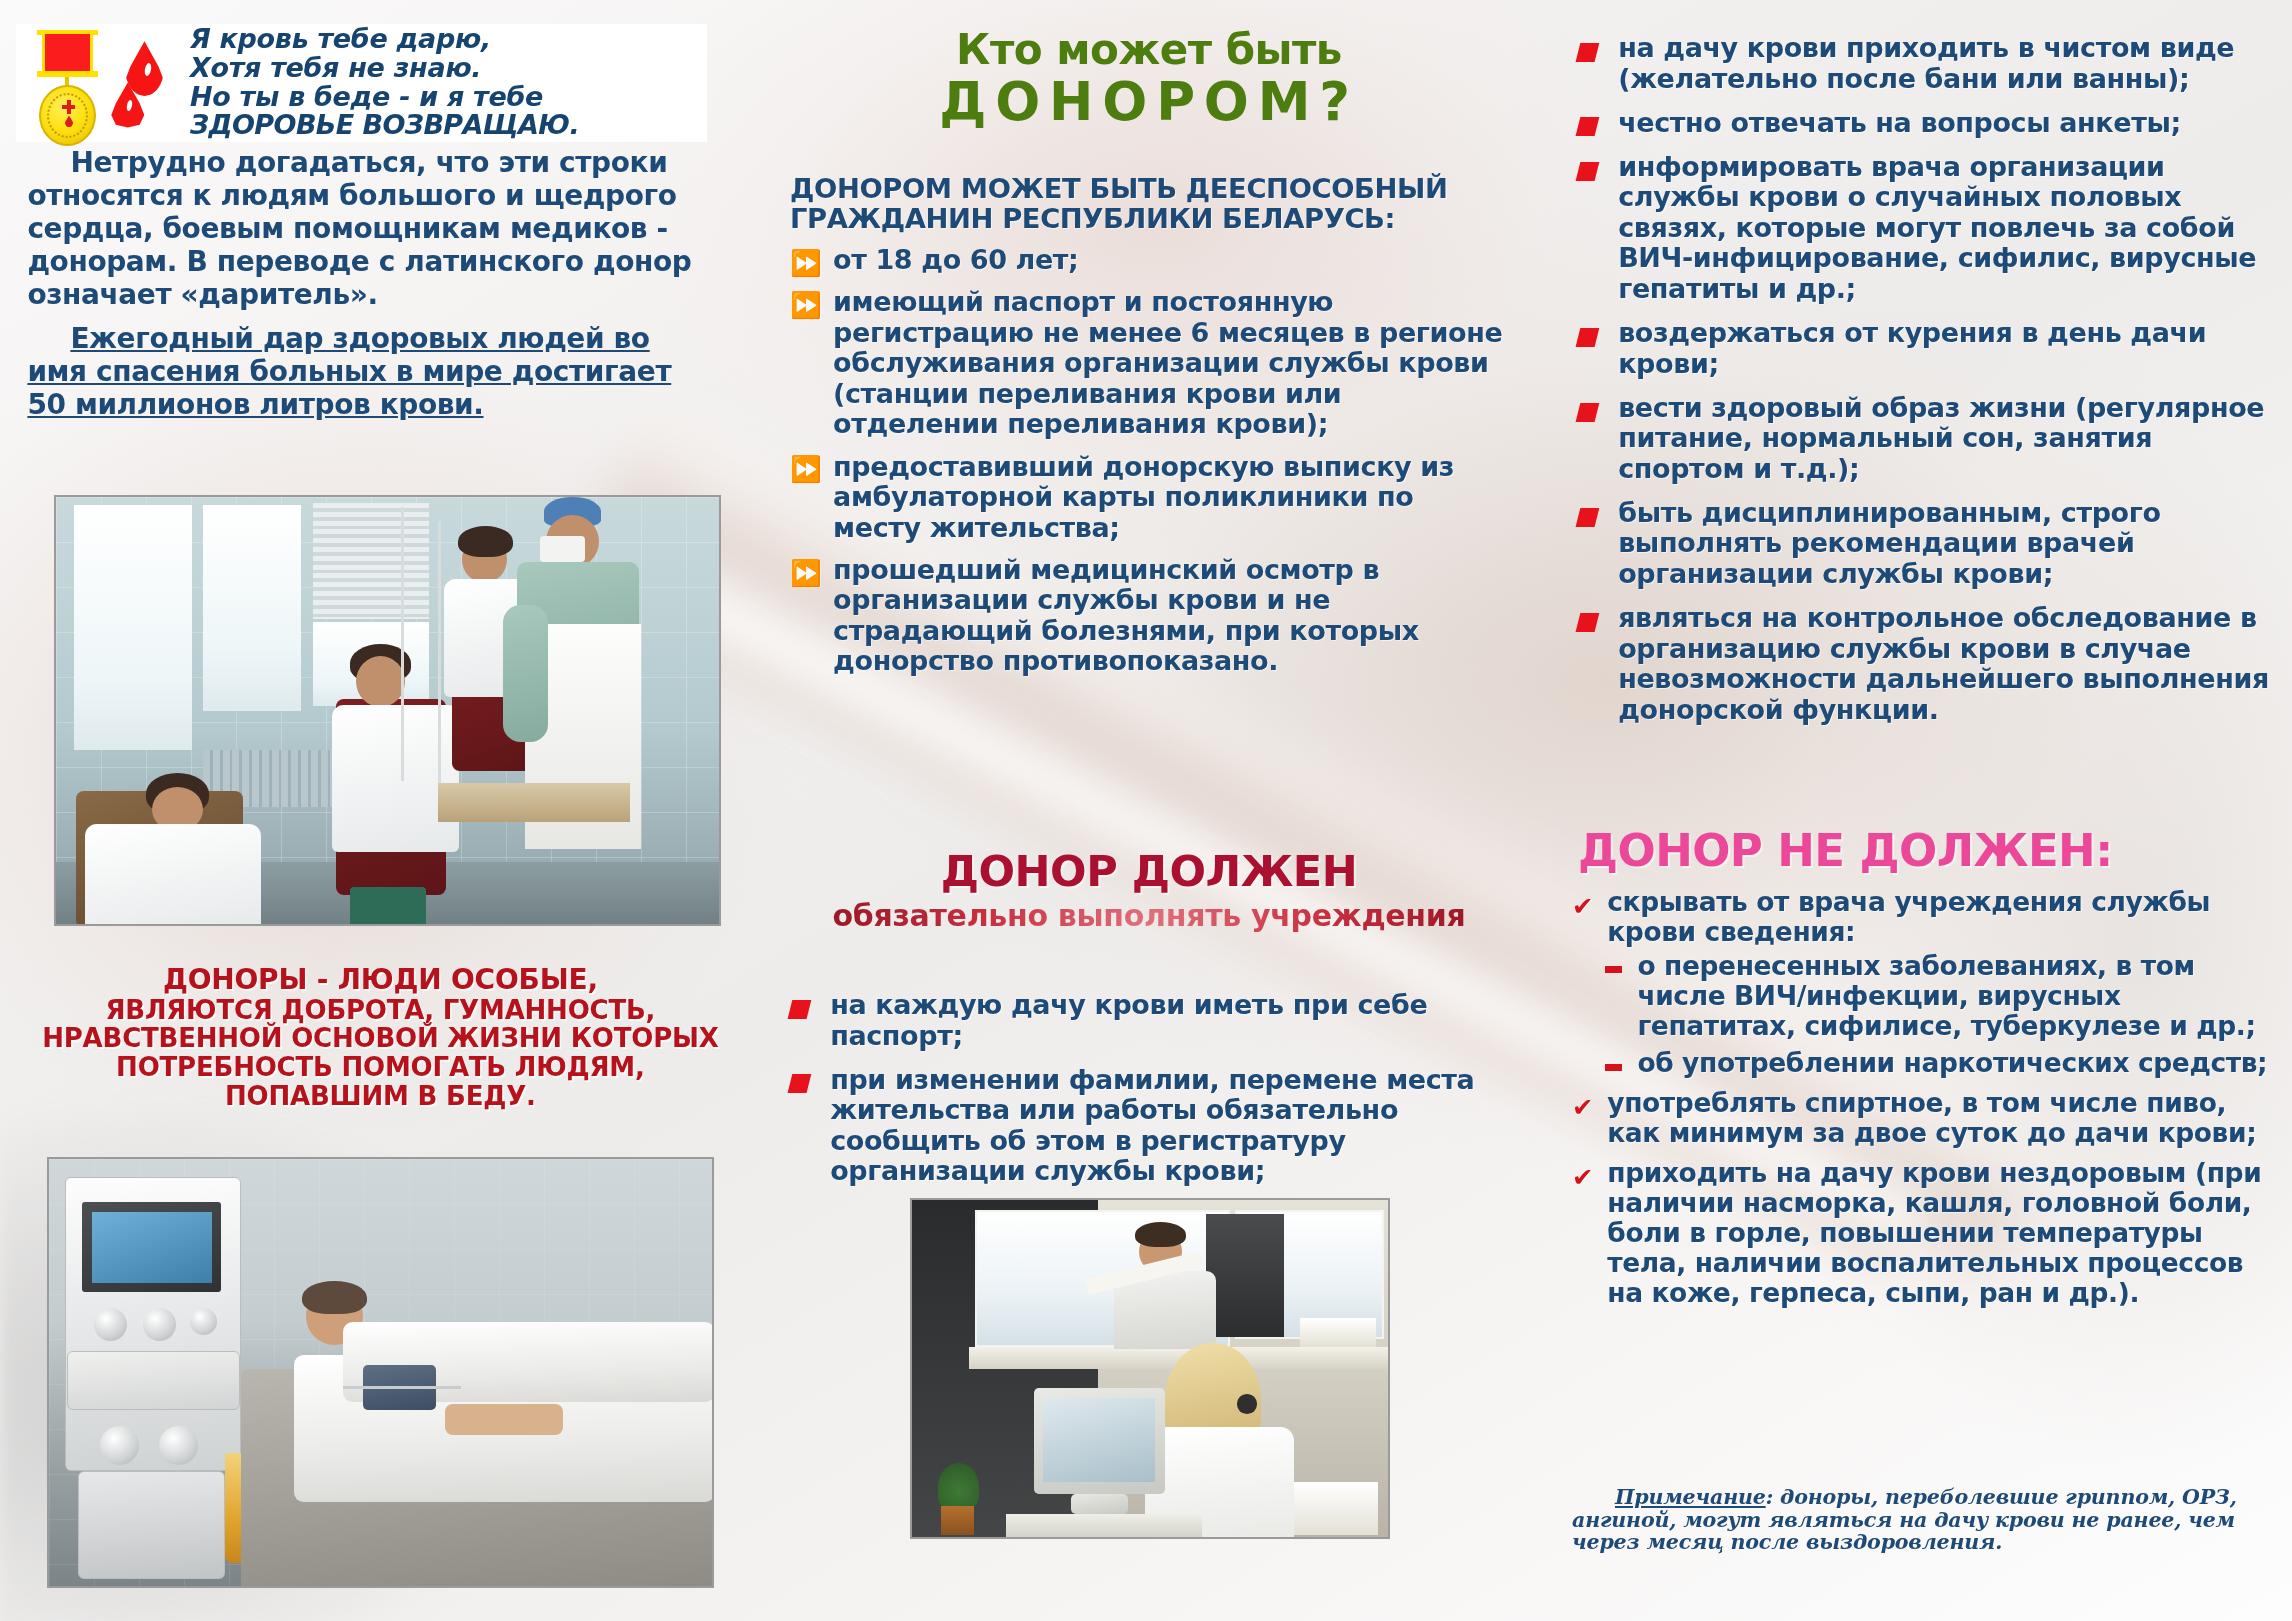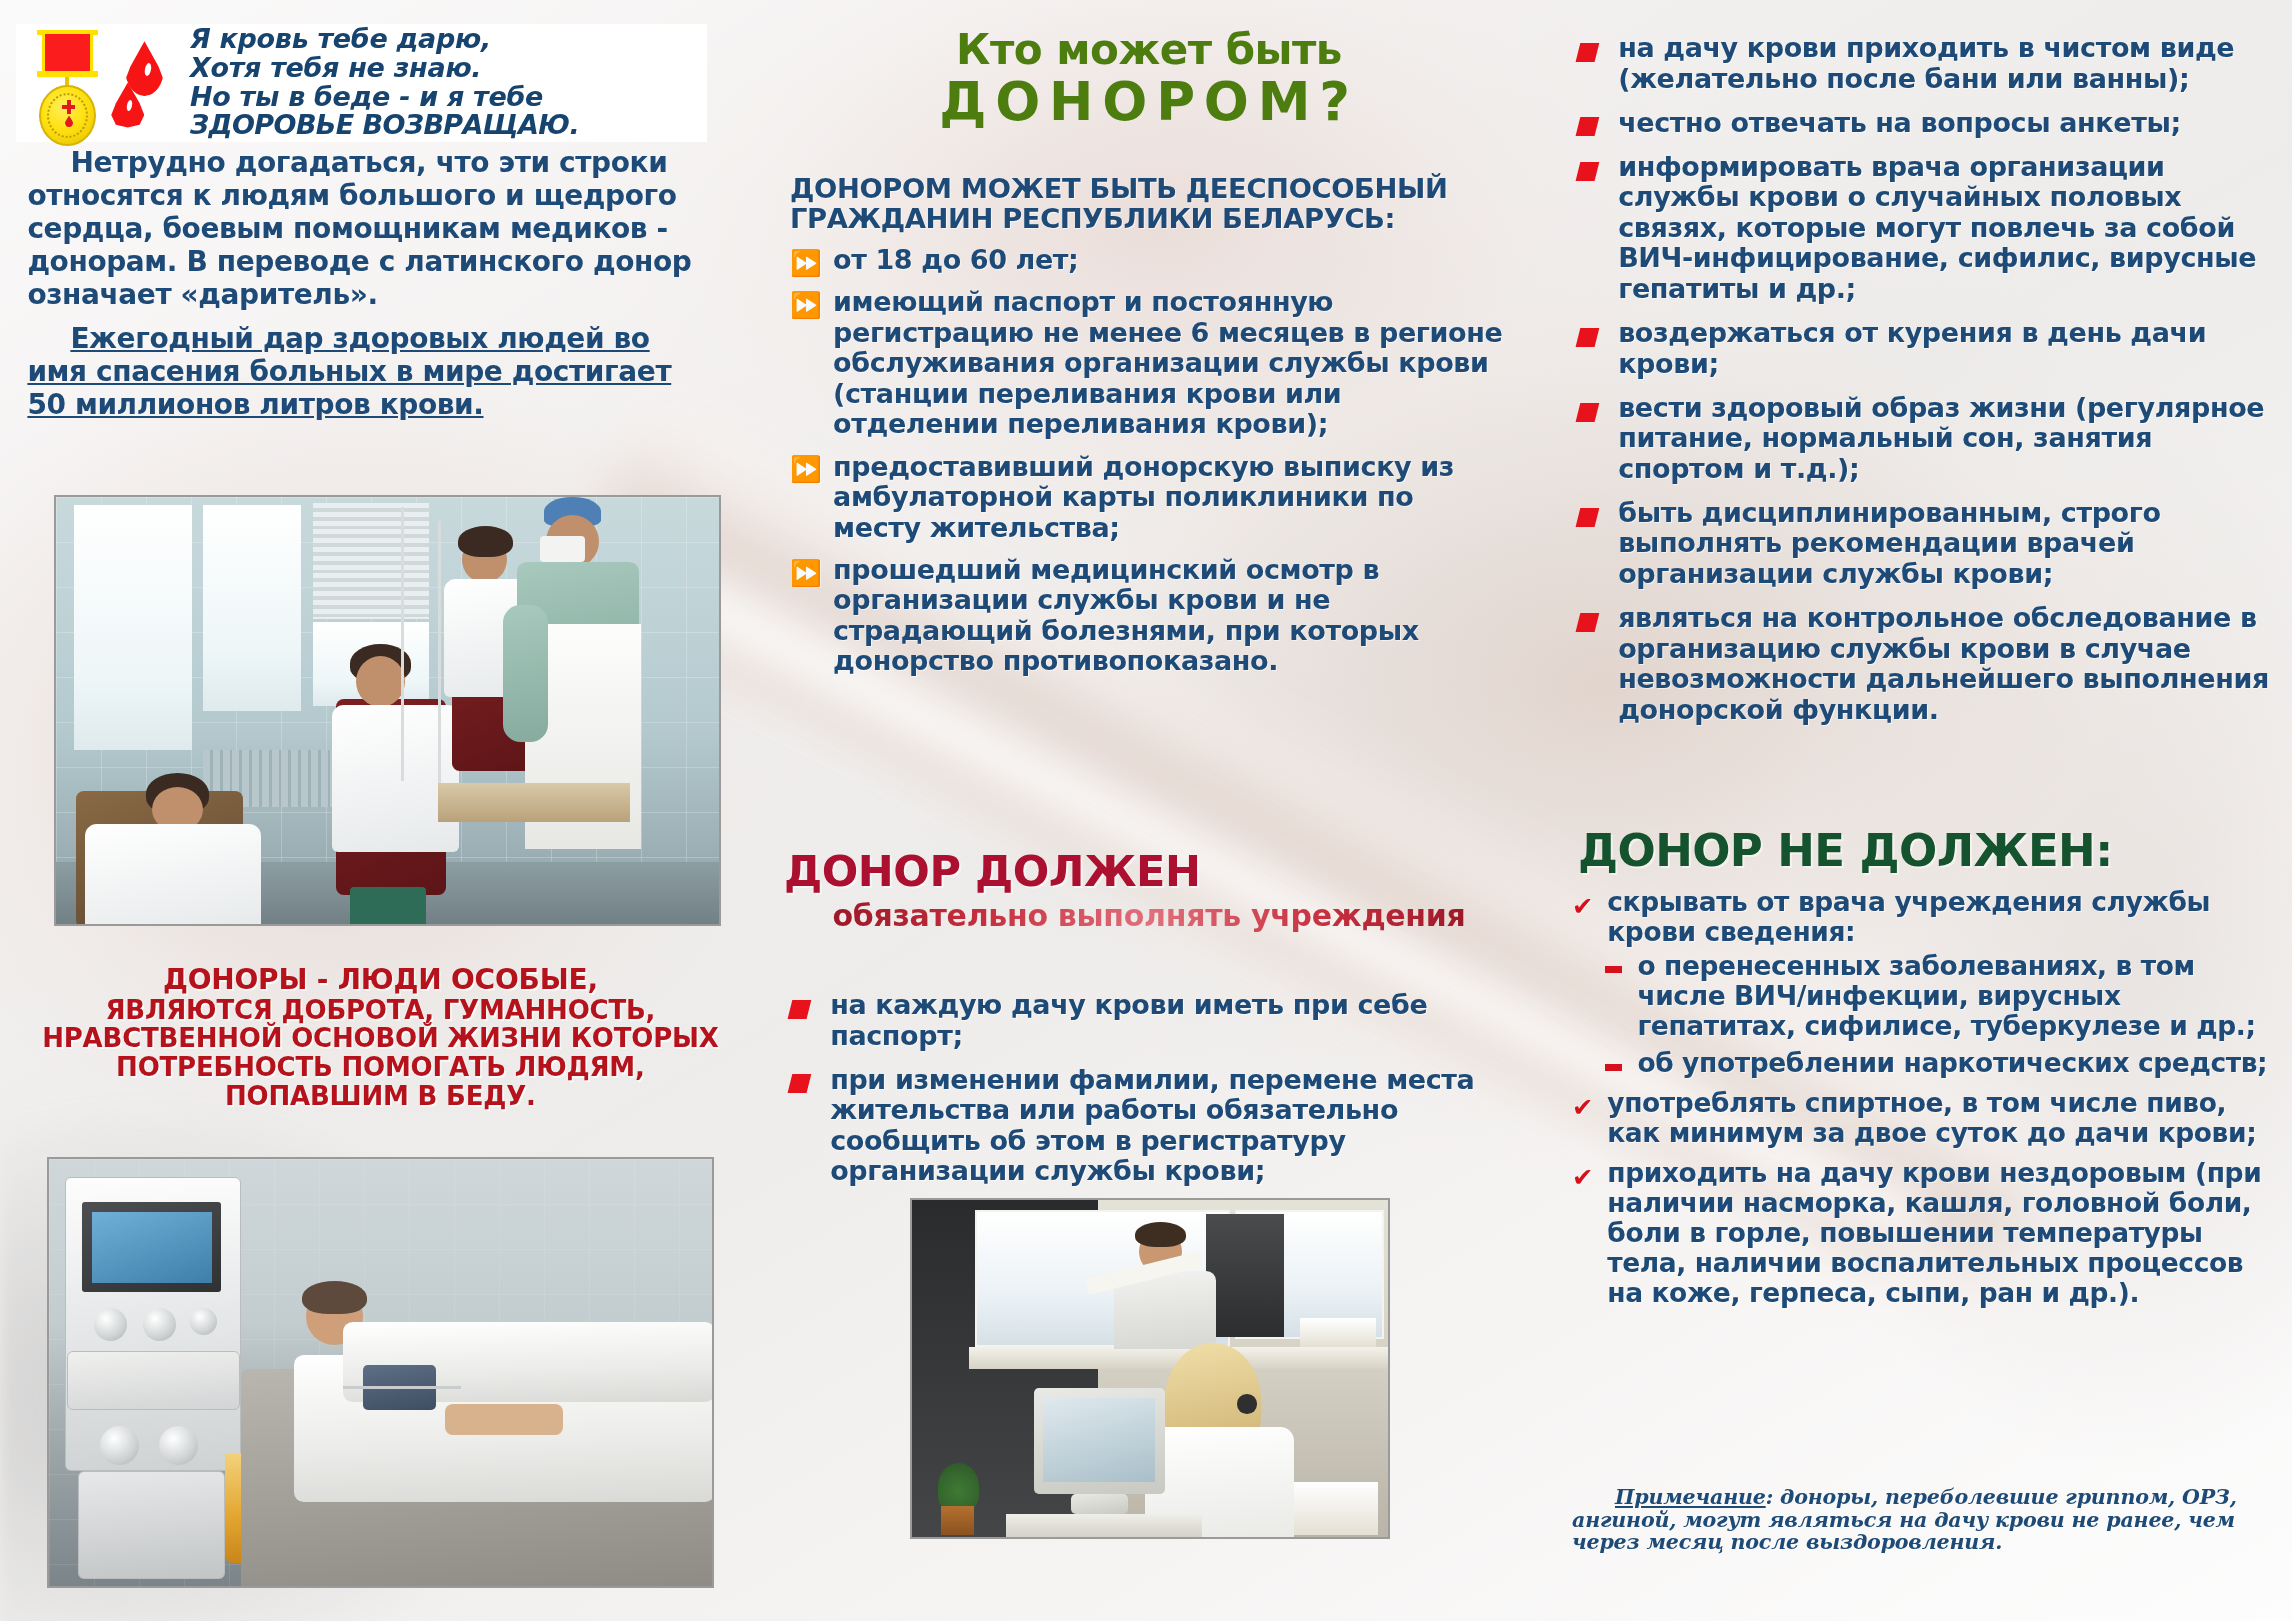--- a/index.html
+++ b/index.html
@@ -353,20 +353,21 @@
     letter-spacing: -0.4px;
     text-shadow: 1px 1px 0 rgba(255,255,255,0.55);
   }
   #mid-list > li { margin-bottom: 11.8px; }
   #mid-list .txt { padding-right: 5.9px; }
 
   #mid-h2 {
     position: absolute;
     left: 784px; top: 850px;
     width: 730px;
+    text-align: center;
     font-family: "DejaVu Sans", sans-serif;
     font-weight: bold;
     font-size: 43px;
     line-height: 1.0;
     color: #ac1030;
     letter-spacing: -0.5px;
     text-shadow: 2px 2px 0 rgba(255,255,255,0.55);
   }
   #mid-h2-sub {
     position: absolute;
@@ -415,21 +416,21 @@
   #right-list > li { margin-bottom: 13.7px; }
 
   #right-h2 {
     position: absolute;
     left: 1578px; top: 828px;
     width: 701px;
     font-family: "DejaVu Sans", sans-serif;
     font-weight: bold;
     font-size: 45px;
     line-height: 1.0;
-    color: #14532d;
+    color: #ec4899;
     letter-spacing: -0.6px;
     text-shadow: 2px 2px 0 rgba(255,255,255,0.5);
   }
 
   #right-list2 {
     position: absolute;
     left: 1572px; top: 887px;
     width: 708px;
     font-family: "DejaVu Sans", sans-serif;
     font-weight: bold;

